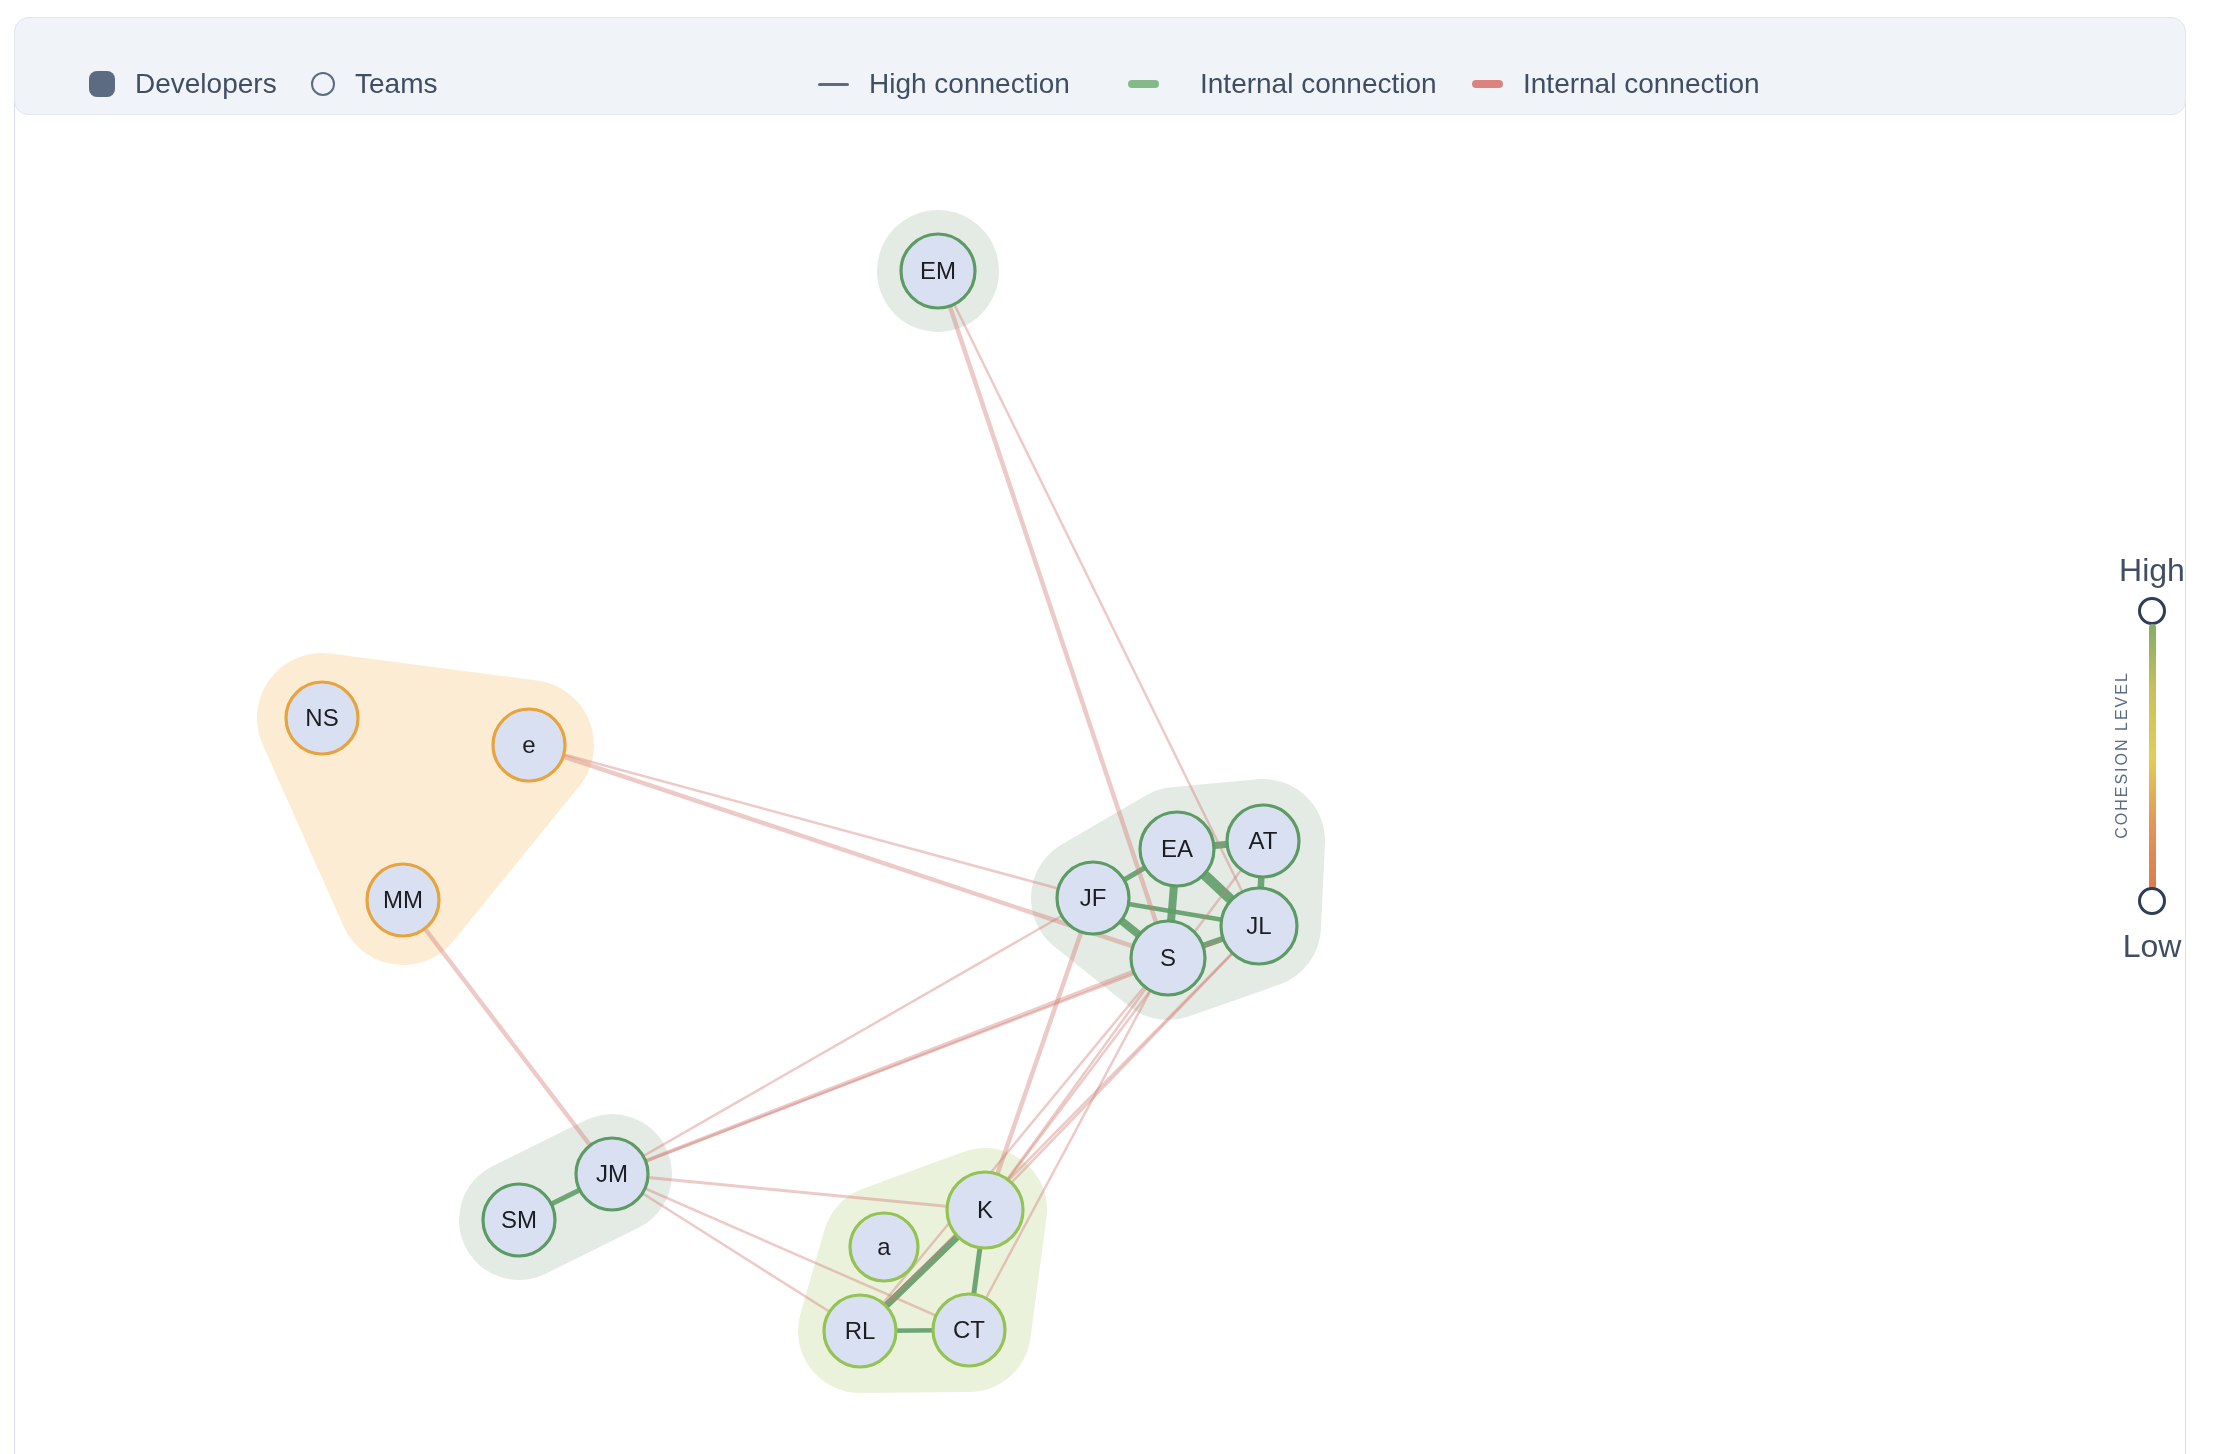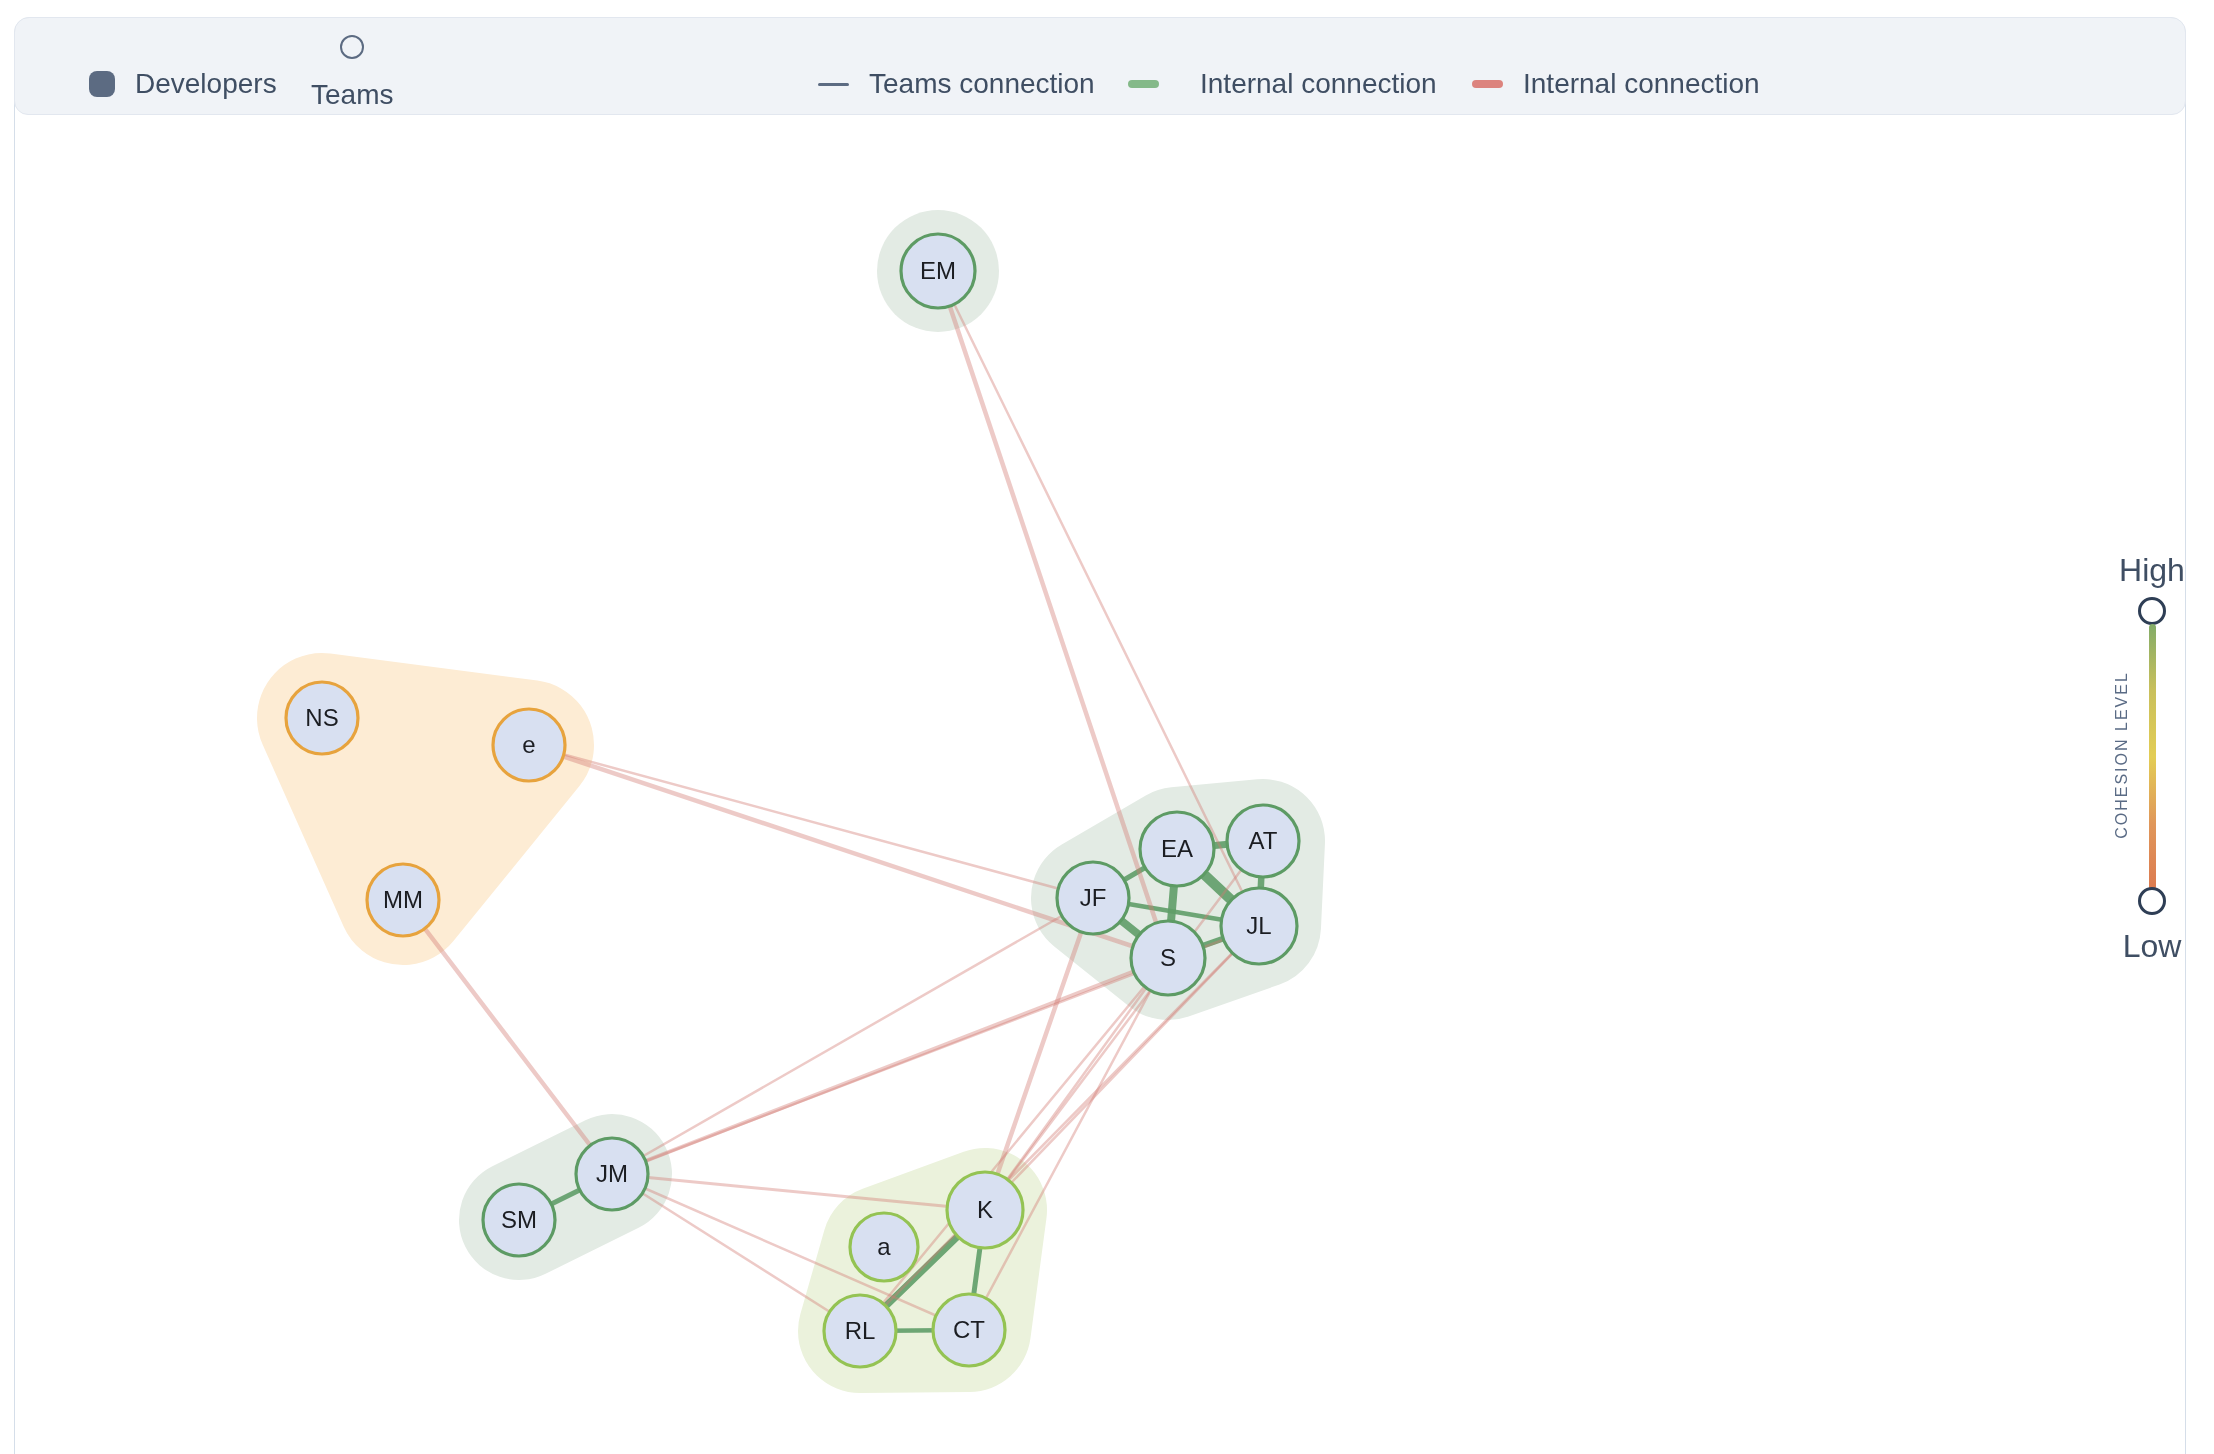--- a/index.html
+++ b/index.html
@@ -45,27 +45,27 @@
 </head>
 <body>
 
 <div class="frame"></div>
 
 <div class="legend-bar" id="legend-bar">
     <div class="legend-item" style="left: 74px;">
       <span class="sw-dot" style="background: rgb(92, 107, 130);"></span>
       <span class="legend-label">Developers</span>
     </div>
-    <div class="legend-item" style="left: 296px; flex-direction: column;">
+    <div class="legend-item" style="left: 296px;">
       <span class="sw-ring" style="border-color: rgb(92, 107, 130);"></span>
       <span class="legend-label">Teams</span>
     </div>
     <div class="legend-item" style="left: 803px;">
       <span class="sw-line-weak" style="background: rgb(92, 107, 130);"></span>
-      <span class="legend-label">Teams connection</span>
+      <span class="legend-label">High connection</span>
     </div>
     <div class="legend-item" style="left: 1113px; gap: 41px;">
       <span class="sw-line-strong" style="background: rgb(132, 185, 137);"></span>
       <span class="legend-label">Internal connection</span>
     </div>
     <div class="legend-item" style="left: 1457px;">
       <span class="sw-line-strong" style="background: rgb(220, 131, 126);"></span>
       <span class="legend-label">Internal connection</span>
     </div>
   </div>

